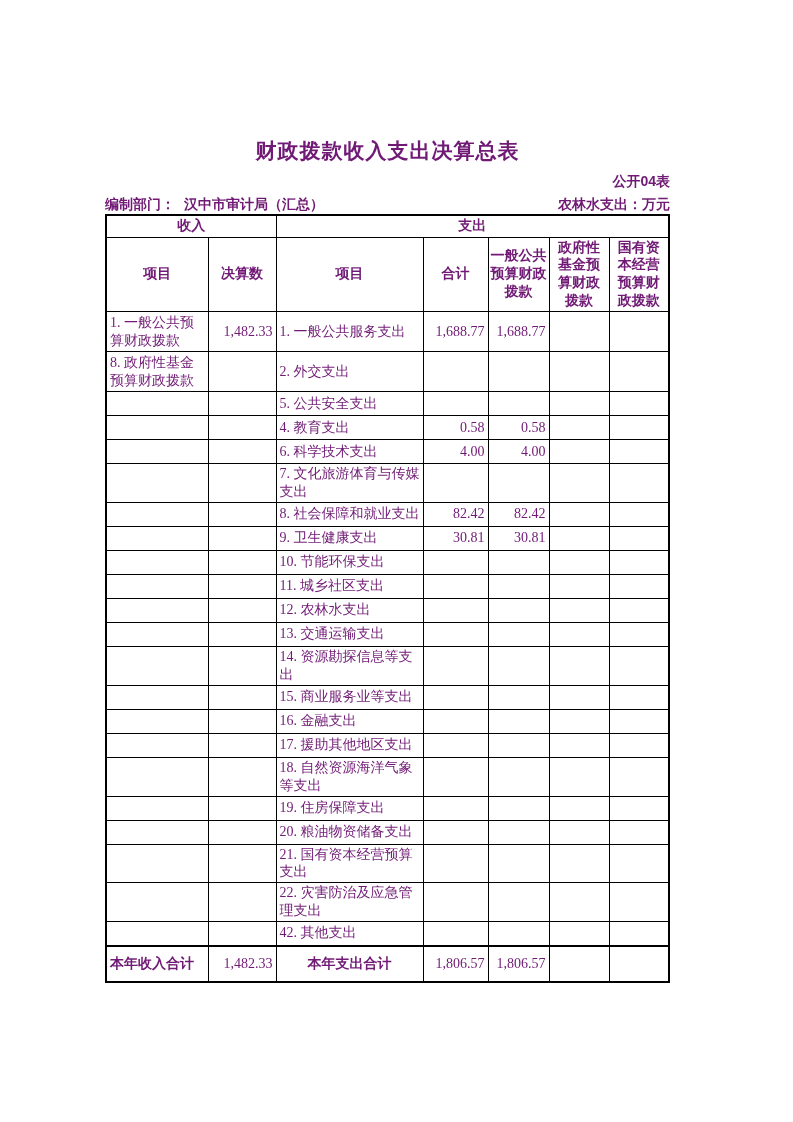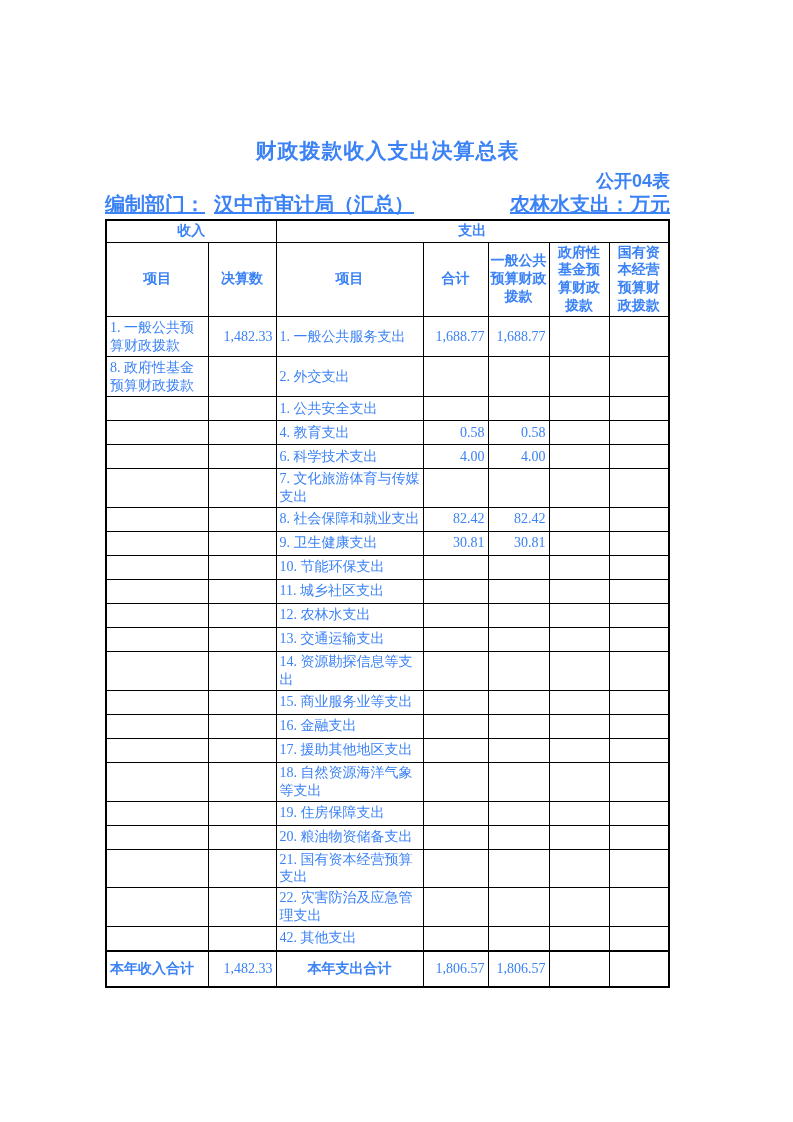--- a/index.html
+++ b/index.html
@@ -8,21 +8,21 @@
     background: #888;
   }
   .page {
     position: relative;
     width: 793px;
     height: 1122px;
     background: #ffffff;
     margin: 0 auto;
     overflow: hidden;
     font-family: "Liberation Serif", serif;
-    color: #3b82f6;
+    color: #701a75;
   }
   .content {
     position: absolute;
     left: 105px;
     top: 0;
     width: 565px;
   }
   .title {
     margin: 136px 0 0 0;
     text-align: center;
@@ -30,37 +30,35 @@
     font-size: 21px;
     font-weight: 700;
     line-height: 30px;
     letter-spacing: 1px;
   }
   .table-code {
     margin-top: 6px;
     text-align: right;
     font-family: "Liberation Sans", sans-serif;
     font-weight: 700;
-    font-size: 18px;
+    font-size: 14px;
     line-height: 18px;
   }
   .meta-row {
     margin-top: 4px;
     display: flex;
     justify-content: space-between;
     align-items: flex-end;
     font-family: "Liberation Sans", sans-serif;
     font-weight: 700;
-    font-size: 20px;
+    font-size: 14px;
     line-height: 20px;
-    text-decoration: underline;
   }
   .meta-row .prepared-value { margin-left: 9px; }
   table.fin-table {
-    margin-top: 5px;
     border-collapse: collapse;
     table-layout: fixed;
     width: 563px;
     font-size: 14px;
     padding-left: 44px;
   }
   .fin-table th, .fin-table td {
     border: 1px solid #000;
     padding: 1px 3px;
     vertical-align: middle;
@@ -150,21 +148,21 @@
             <td class="c-num"></td>
             <td class="c-label">2. 外交支出</td>
             <td class="c-num"></td>
             <td class="c-num"></td>
             <td class="c-num"></td>
             <td class="c-num"></td>
           </tr>
           <tr>
             <td class="c-label"></td>
             <td class="c-num"></td>
-            <td class="c-label">1. 公共安全支出</td>
+            <td class="c-label">5. 公共安全支出</td>
             <td class="c-num"></td>
             <td class="c-num"></td>
             <td class="c-num"></td>
             <td class="c-num"></td>
           </tr>
           <tr>
             <td class="c-label"></td>
             <td class="c-num"></td>
             <td class="c-label">4. 教育支出</td>
             <td class="c-num">0.58</td>

